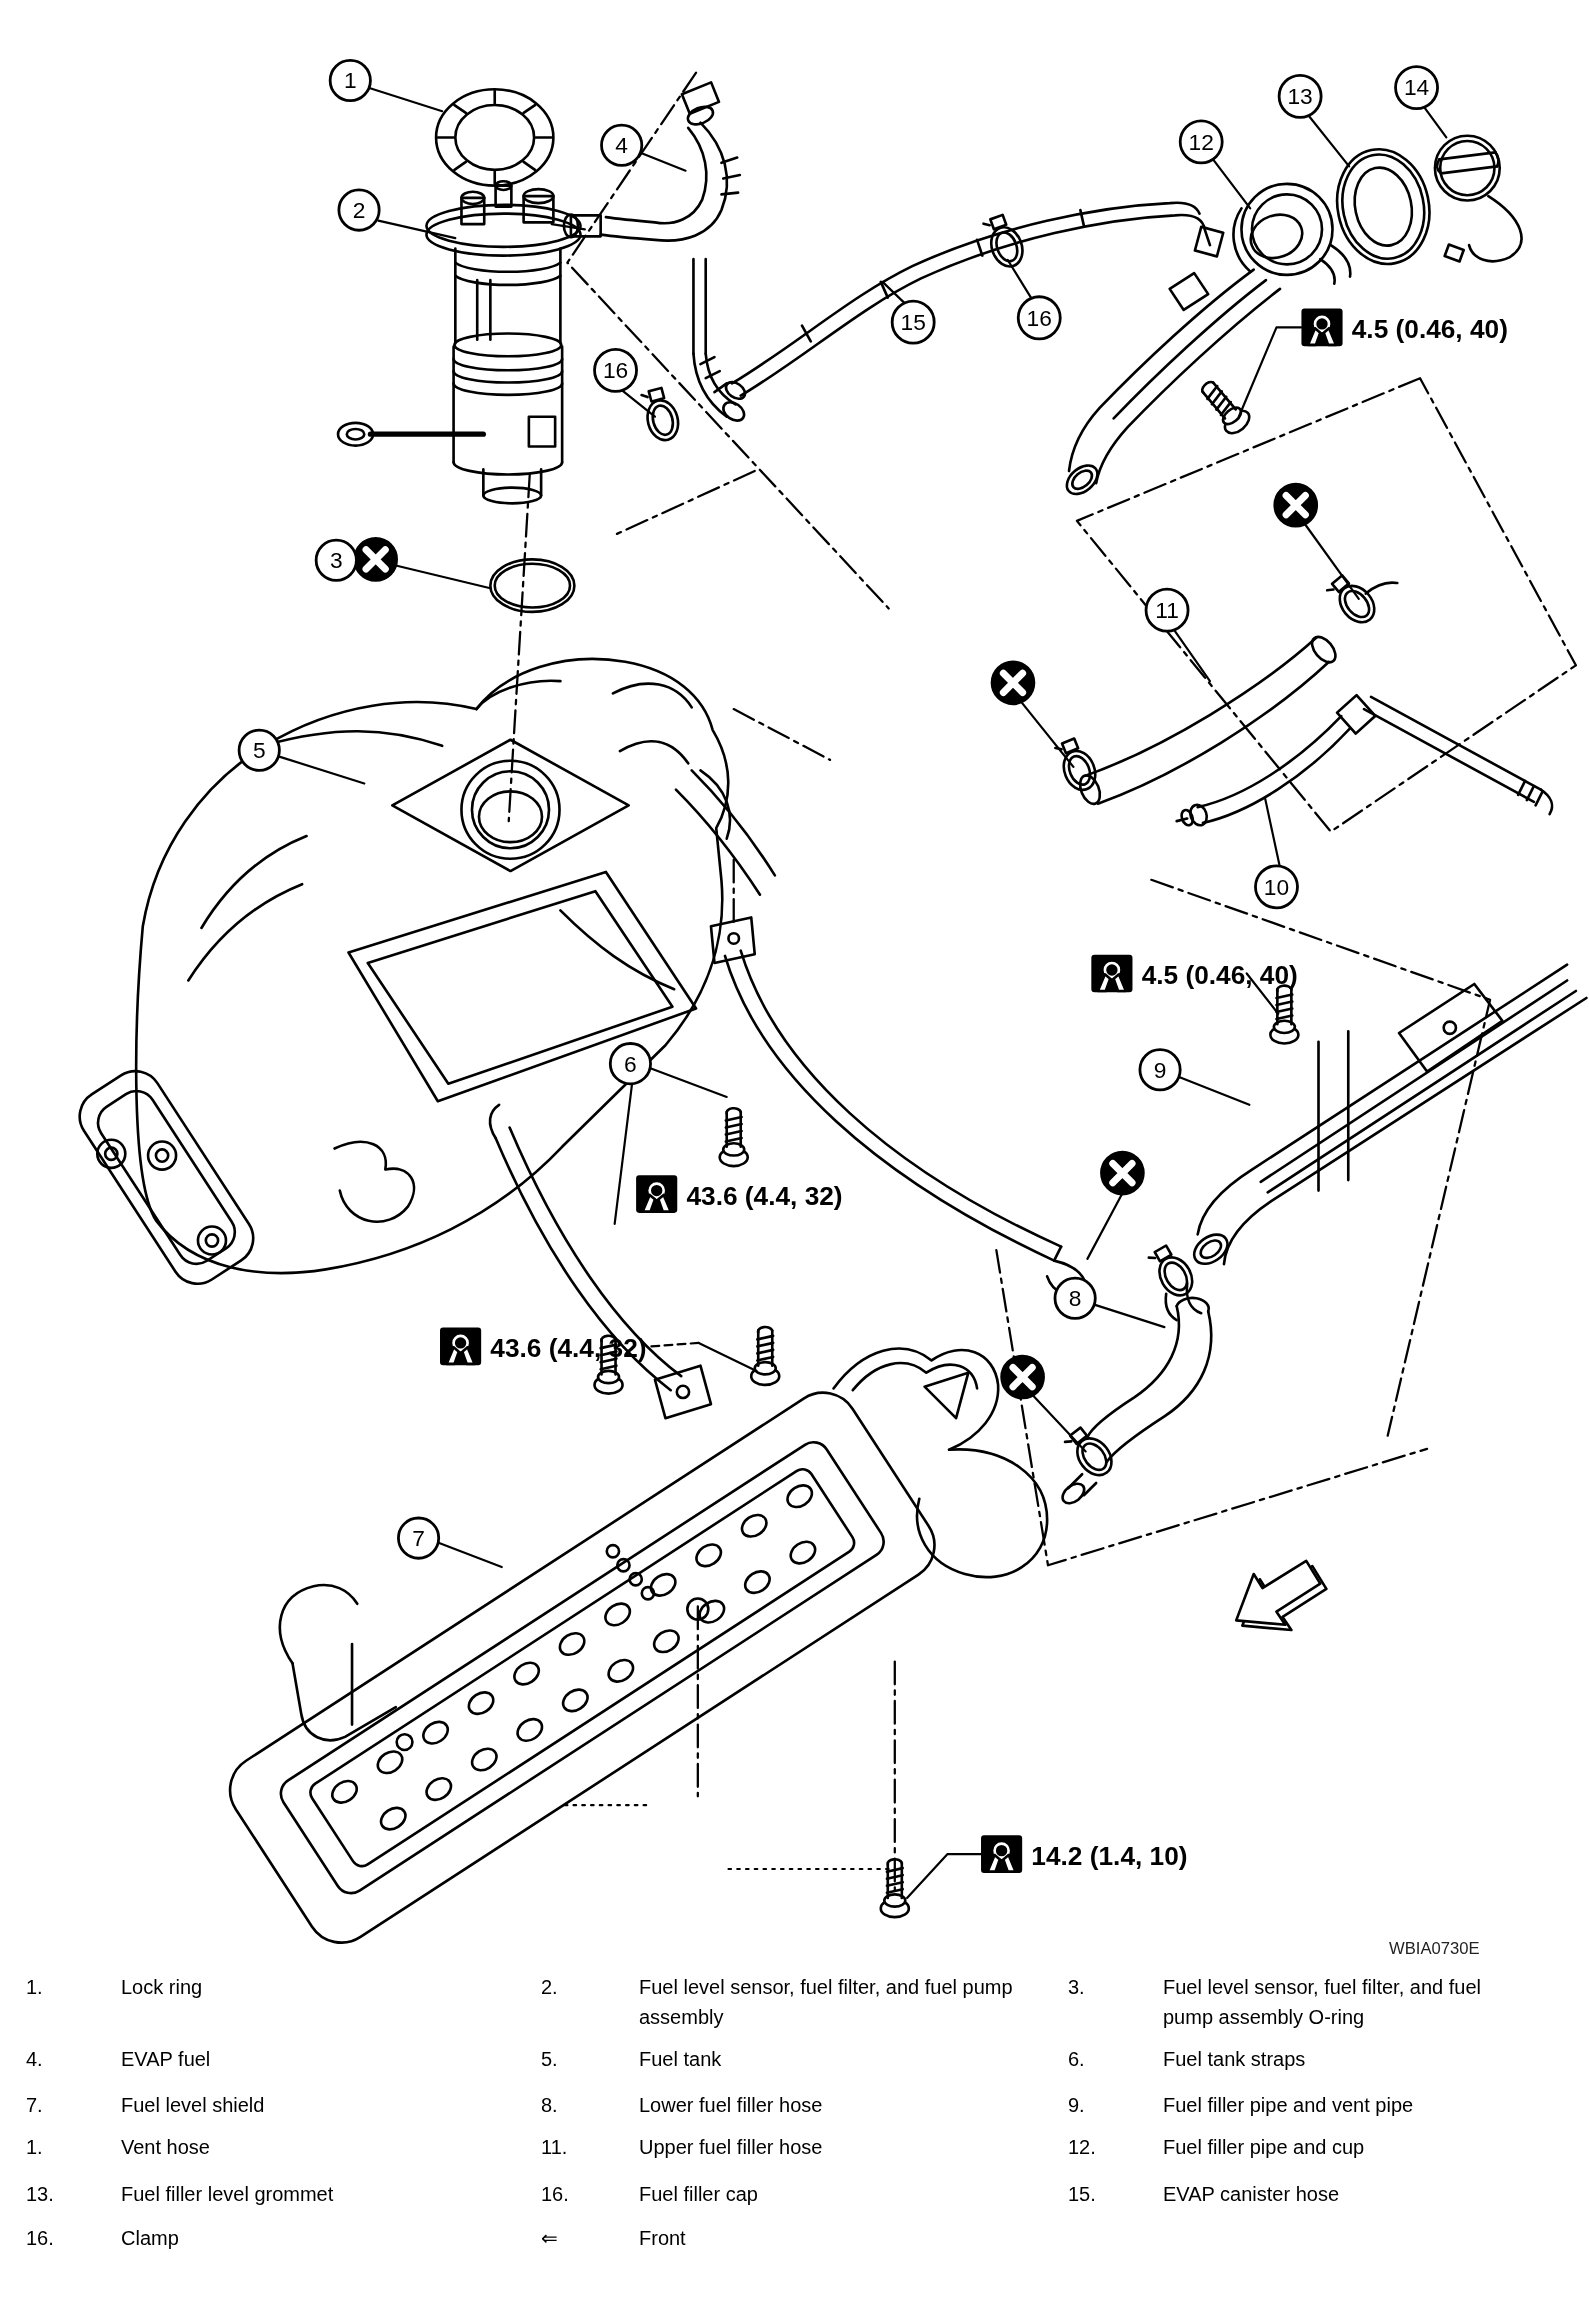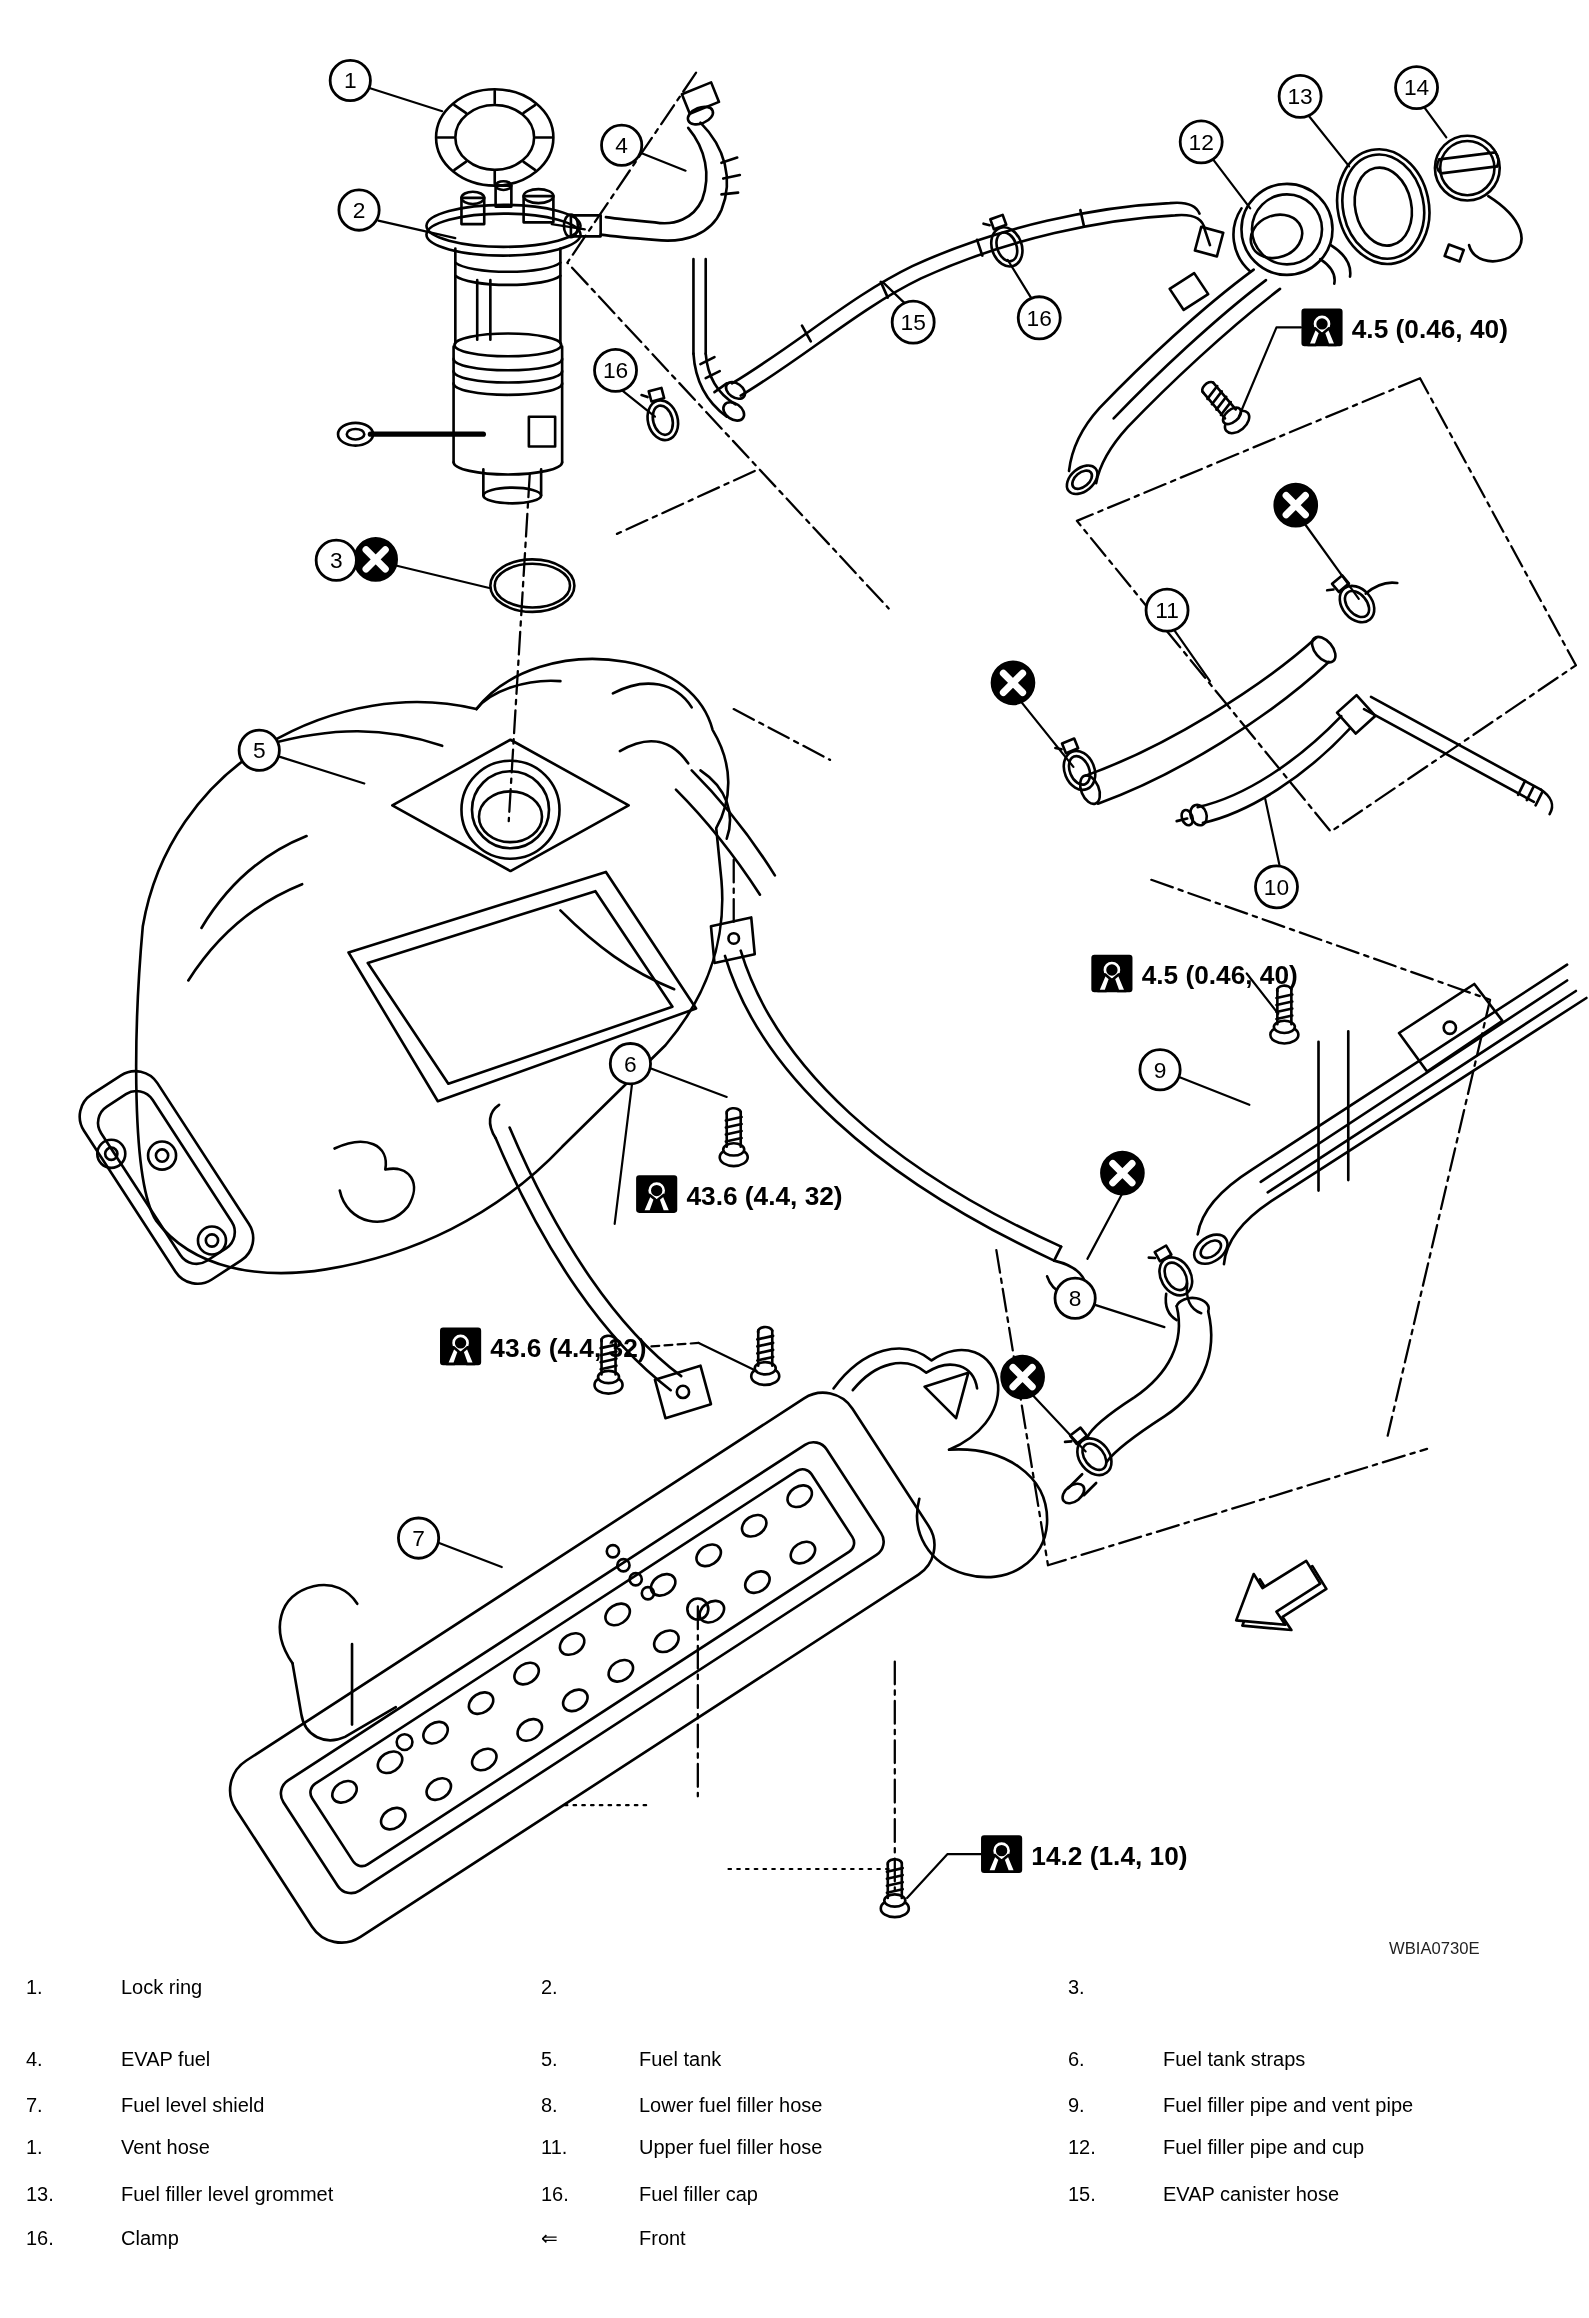--- a/index.html
+++ b/index.html
@@ -448,23 +448,25 @@
 
 <div id="legend">
 
   <div class="lrow" style="top:1972px">
     <div class="lcell c1">
         <span class="num">1.</span>
         <span class="lbl">Lock ring</span>
       </div>
     <div class="lcell c2">
         <span class="num">2.</span>
+        <span class="lbl">Fuel level sensor, fuel filter, and fuel pump assembly</span>
       </div>
     <div class="lcell c3">
         <span class="num">3.</span>
+        <span class="lbl">Fuel level sensor, fuel filter, and fuel pump assembly O-ring</span>
       </div>
   </div>
 
   <div class="lrow" style="top:2044px">
     <div class="lcell c1">
         <span class="num">4.</span>
         <span class="lbl">EVAP fuel</span>
       </div>
     <div class="lcell c2">
         <span class="num">5.</span>

